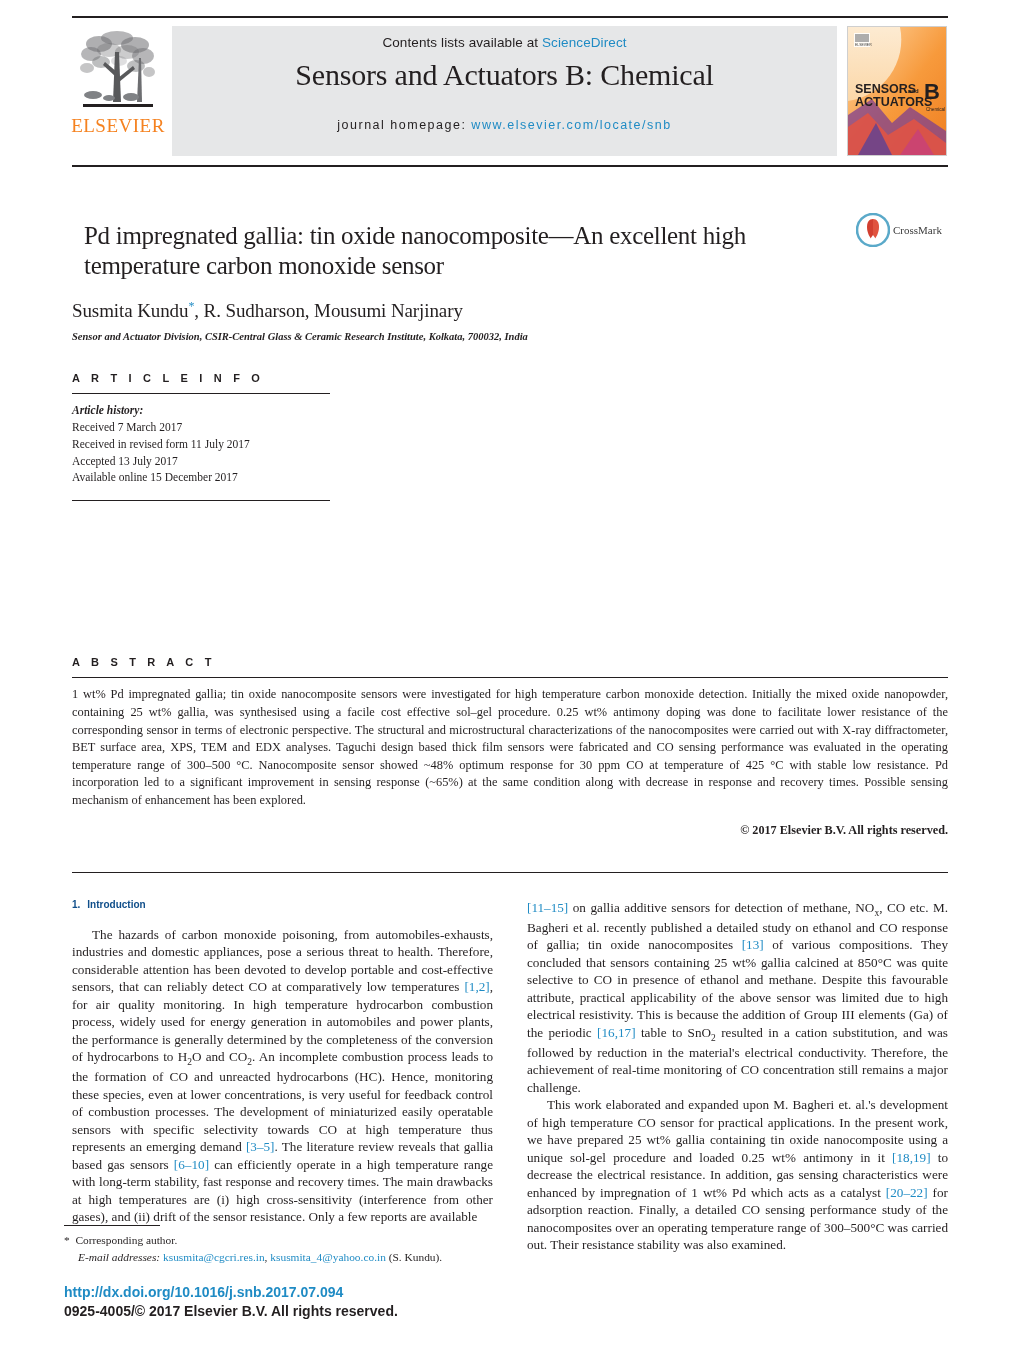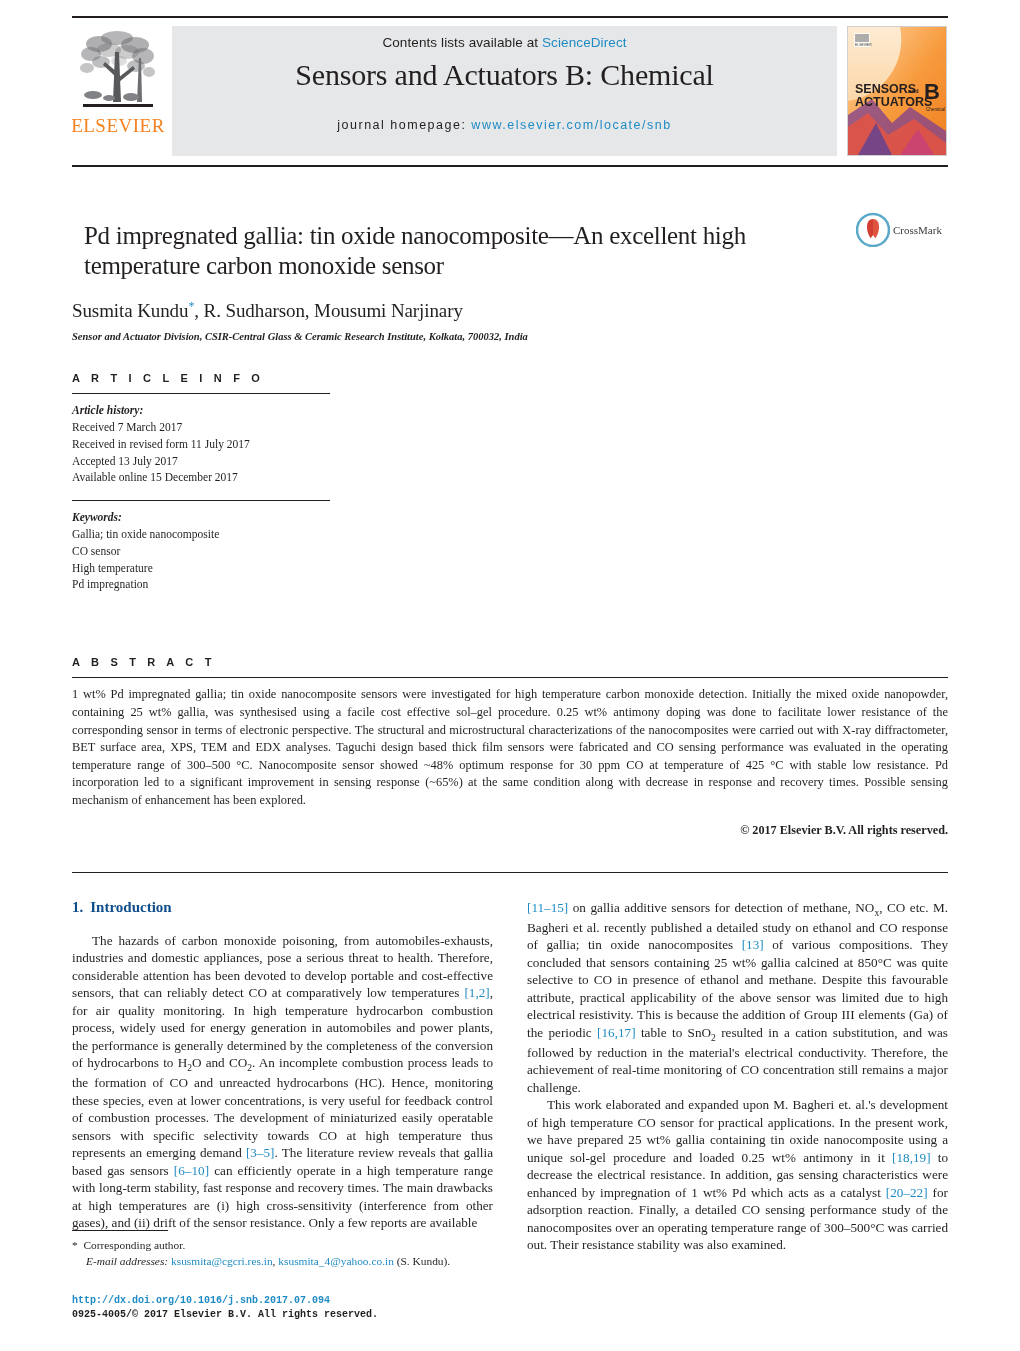--- a/index.html
+++ b/index.html
@@ -236,22 +236,22 @@
   .body-area {
     margin-top: 26px;
     display: flex;
     gap: 34px;
   }
   .bcol {
     flex: 1 1 0;
     width: 0;
   }
   h2.section-title {
-    font-family: Liberation Serif, serif;
-    font-size: 15px;
+    font-family: Liberation Sans, sans-serif;
+    font-size: 10px;
     font-weight: bold;
     margin: 0 0 16px 0;
     color: #0f4e8a;
     letter-spacing: 0;
   }
   h2.section-title .num { margin-right: 7px; }
   p.para {
     font-family: "Liberation Serif", serif;
     font-size: 13.2px;
     line-height: 1.325;
@@ -261,41 +261,41 @@
     color: #231f20;
     hyphens: auto;
   }
   p.para + p.para { margin-top: 0; }
   .ref { color: #1f8bc4; }
   sub { font-size: 0.72em; }
 
   
   .footnote {
     position: absolute;
-    left: 72px;
+    left: 64px;
     bottom: 46px;
     width: 420px;
   }
   .footnote-rule {
     border-top: 1.2px solid #231f20;
     width: 96px;
     margin-bottom: 6px;
   }
   .footnote-line {
     font-family: "Liberation Serif", serif;
     font-size: 11.4px;
     line-height: 1.45;
     color: #231f20;
   }
   .footnote-line .ital { font-style: italic; }
   .footnote-line a, .link { color: #1f8bc4; text-decoration: none; }
   .doi-block {
-    margin-top: 24px;
-    font-family: Liberation Mono, monospace;
-    font-size: 10px;
+    margin-top: 18px;
+    font-family: Liberation Sans, sans-serif;
+    font-size: 14px;
     line-height: 1.35;
     font-weight: bold;
   }
   .doi-block .doi { color: #1f8bc4; }
   .issn { color: #231f20; }
 </style>
 </head>
 <body>
 
 <div class="page">
@@ -402,27 +402,20 @@
       <div class="sec-head">A R T I C L E   I N F O</div>
       <div class="rule"></div>
       <div class="info-body">
         <div class="lbl">Article history:</div>
         <div>Received 7 March 2017</div>
         <div>Received in revised form 11 July 2017</div>
         <div>Accepted 13 July 2017</div>
         <div>Available online 15 December 2017</div>
       </div>
       <div class="rule-thin"></div>
-      <div class="info-body">
-        <div class="lbl">Keywords:</div>
-        <div>Gallia; tin oxide nanocomposite</div>
-        <div>CO sensor</div>
-        <div>High temperature</div>
-        <div>Pd impregnation</div>
-      </div>
     </div>
 
     <div class="col-abstract">
       <div class="sec-head">A B S T R A C T</div>
       <div class="rule"></div>
       <div class="abstract-body">1 wt% Pd impregnated gallia; tin oxide nanocomposite sensors were investigated for high temperature carbon monoxide detection. Initially the mixed oxide nanopowder, containing 25 wt% gallia, was synthesised using a facile cost effective sol–gel procedure. 0.25 wt% antimony doping was done to facilitate lower resistance of the corresponding sensor in terms of electronic perspective. The structural and microstructural characterizations of the nanocomposites were carried out with X-ray diffractometer, BET surface area, XPS, TEM and EDX analyses. Taguchi design based thick film sensors were fabricated and CO sensing performance was evaluated in the operating temperature range of 300–500 °C. Nanocomposite sensor showed ~48% optimum response for 30 ppm CO at temperature of 425 °C with stable low resistance. Pd incorporation led to a significant improvement in sensing response (~65%) at the same condition along with decrease in response and recovery times. Possible sensing mechanism of enhancement has been explored.</div>
       <div class="copyright">© 2017 Elsevier B.V. All rights reserved.</div>
     </div>
   </div>
 

